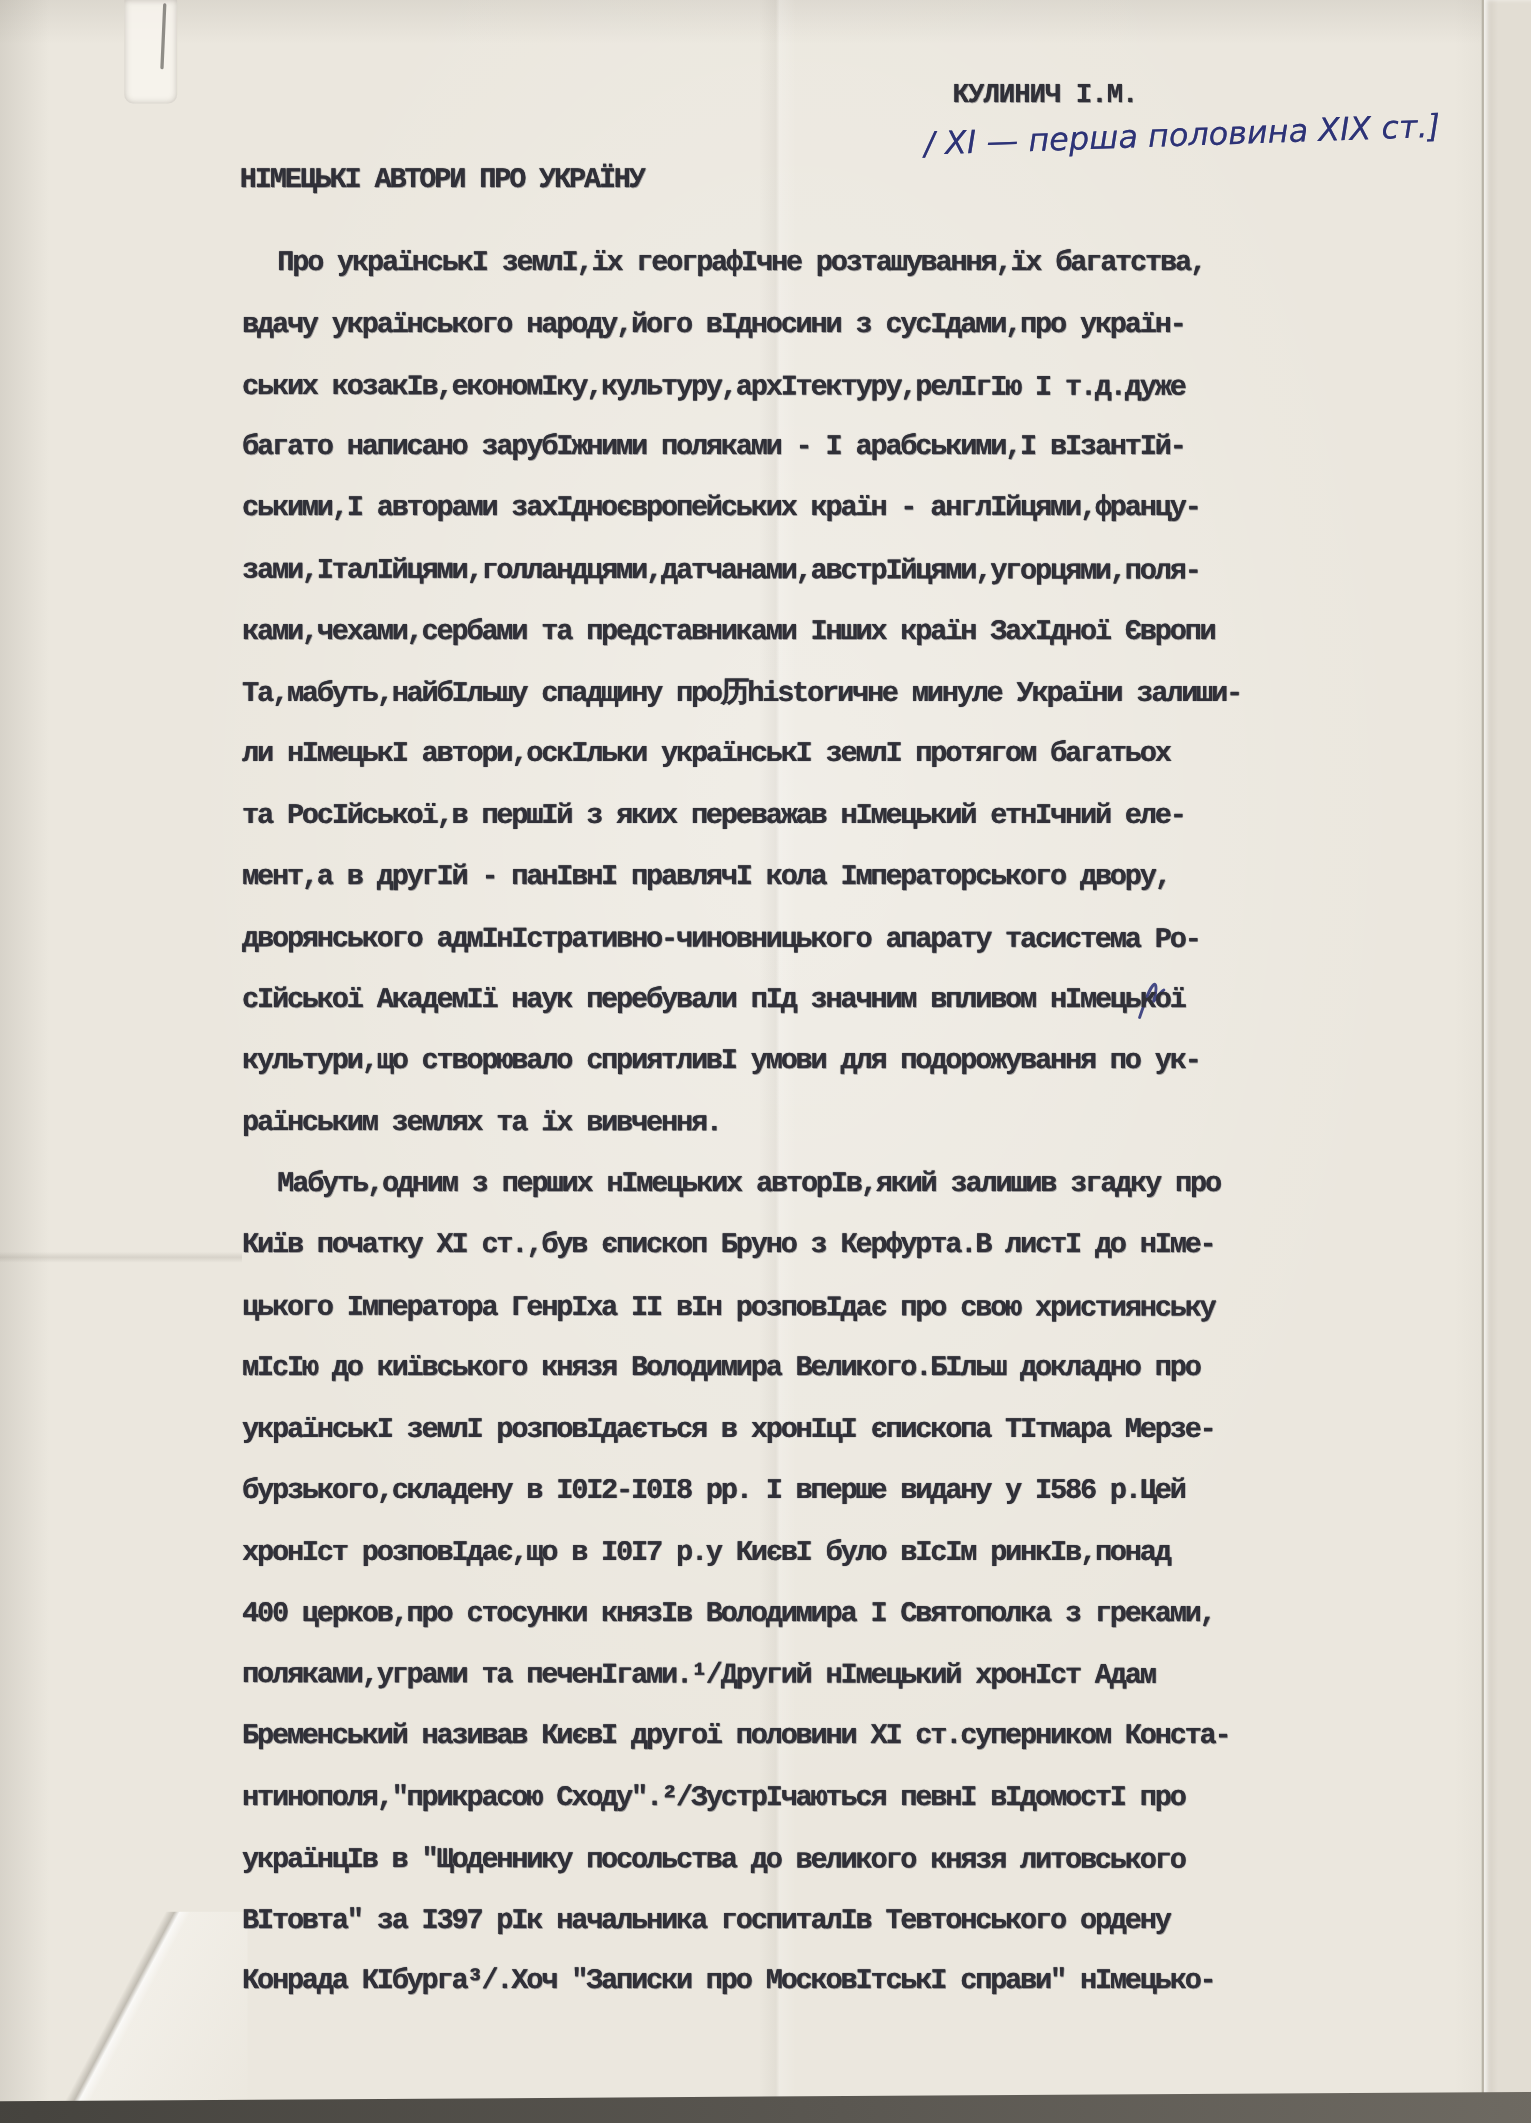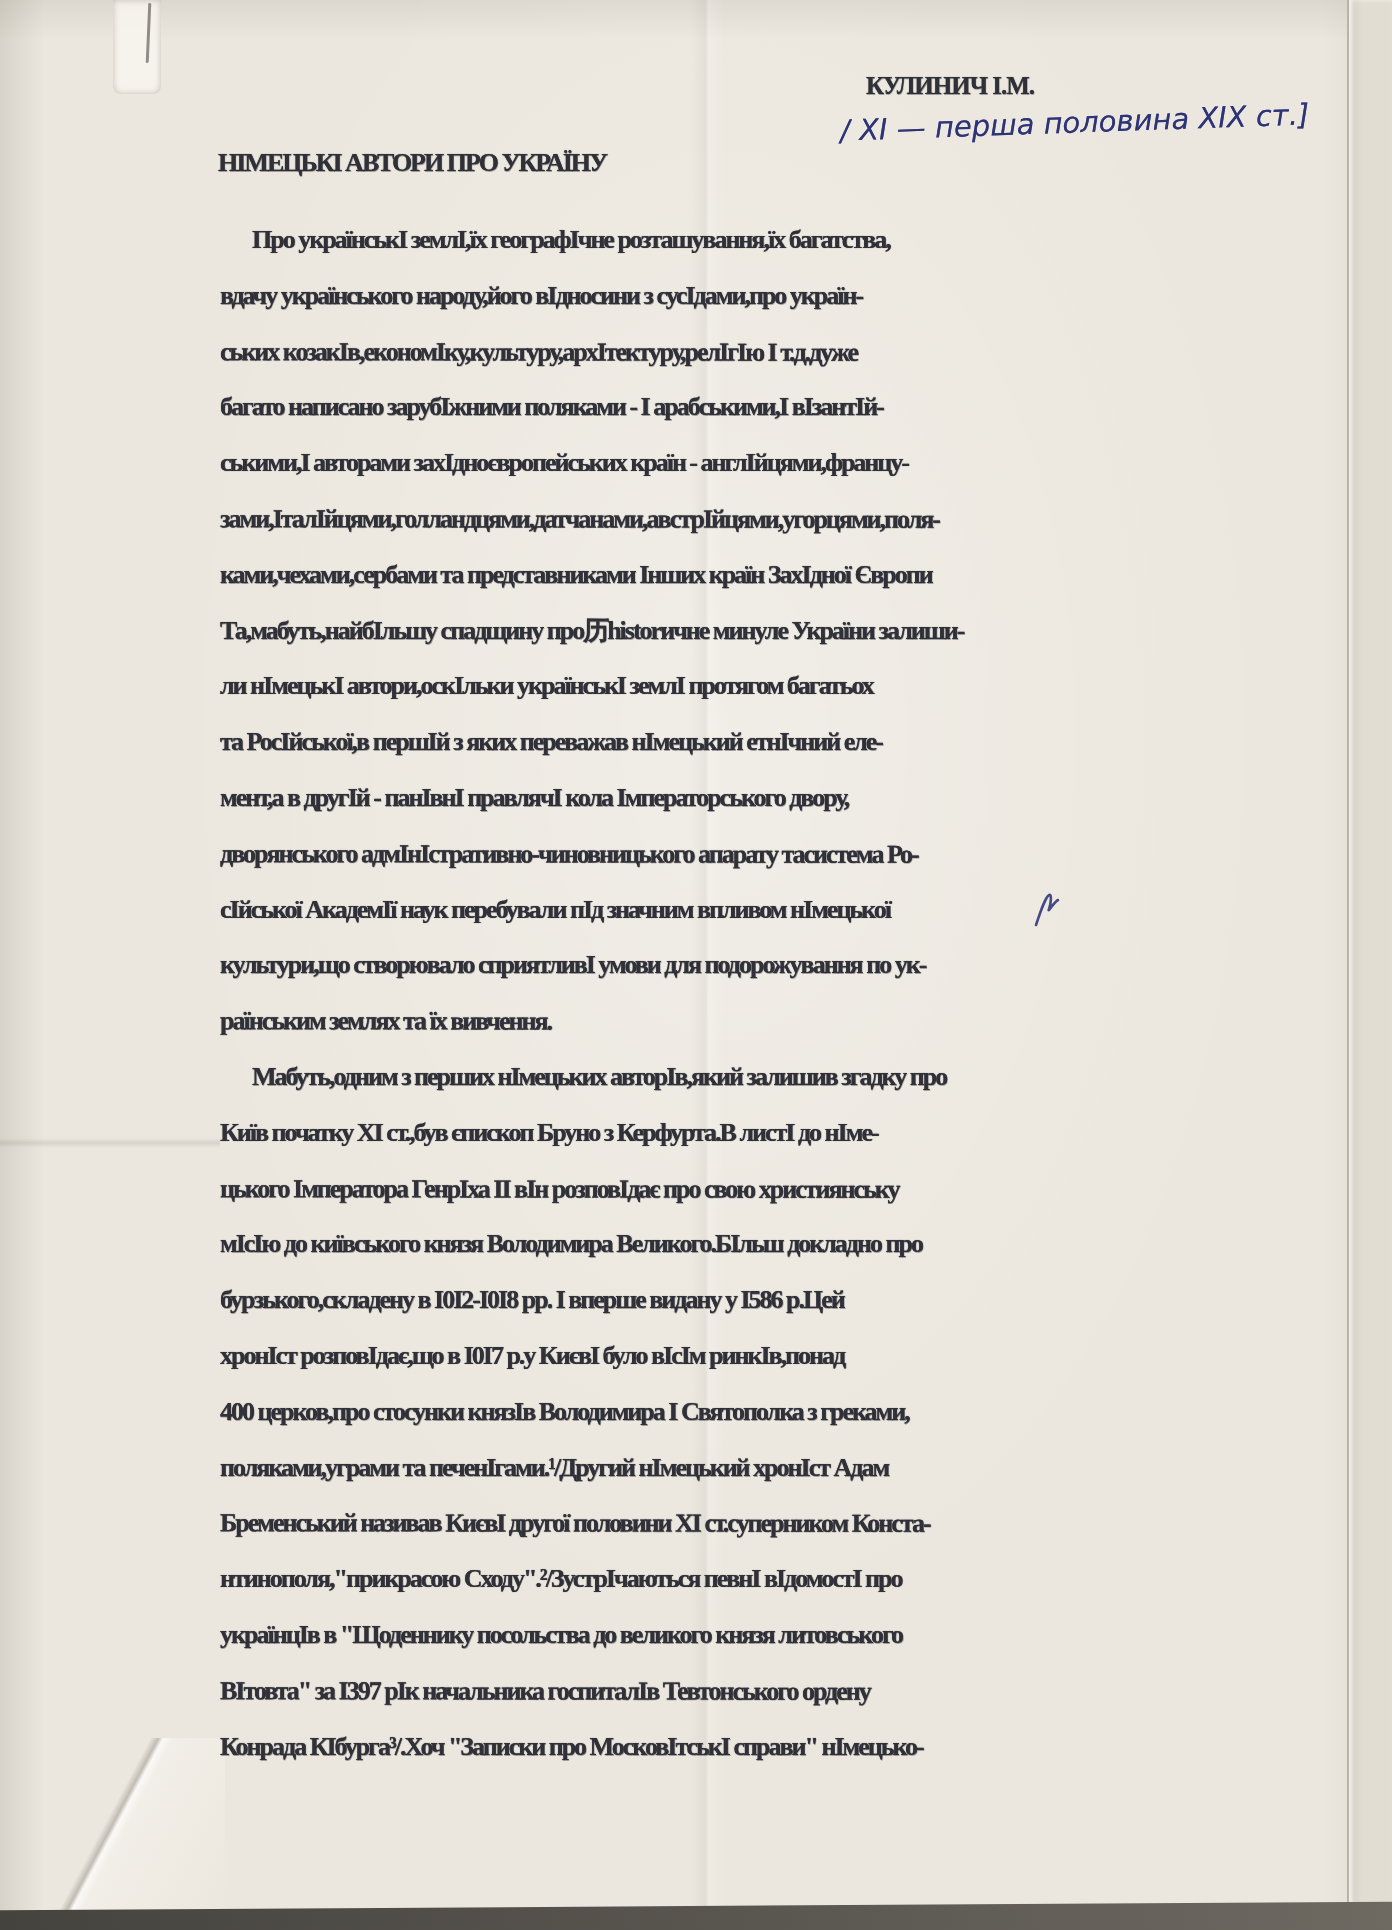--- a/index.html
+++ b/index.html
@@ -62,21 +62,20 @@
       rgba(96,90,79,0.30) 48.5%,
       rgba(255,255,255,0.75) 50%,
       rgba(242,239,232,0.95) 53%,
       rgba(235,231,222,0.85) 100%);
     pointer-events:none;
   }
   .typed{
     color:#303038;
     font-weight:700;
     text-shadow:0 0 0.9px rgba(44,44,52,0.85), 0.6px 0.6px 0.4px rgba(44,44,52,0.35);
-    font-family:Liberation Serif, serif;
   }
   .author{
     position:absolute;left:866px;top:72px;
     font-size:25px;letter-spacing:-1px;
   }
   .title{
     position:absolute;left:218px;top:148px;
     font-size:26px;letter-spacing:-2px;
     white-space:nowrap;
   }
@@ -147,20 +146,21 @@
     <div class="line">та РосІйської,в першІй з яких переважав нІмецький етнІчний еле-</div>
     <div class="line">мент,а в другІй - панІвнІ правлячІ кола Імператорського двору,</div>
     <div class="line">дворянського адмІнІстративно-чиновницького апарату тасистема Ро-</div>
     <div class="line">сІйської АкадемІї наук перебували пІд значним впливом нІмецької</div>
     <div class="line">культури,що створювало сприятливІ умови для подорожування по ук-</div>
     <div class="line">раїнським землях та їх вивчення.</div>
     <div class="line indent">Мабуть,одним з перших нІмецьких авторІв,який залишив згадку про</div>
     <div class="line">Київ початку XI ст.,був єпископ Бруно з Керфурта.В листІ до нІме-</div>
     <div class="line">цького Імператора ГенрІха II вІн розповІдає про свою християнську</div>
     <div class="line">мІсІю до київського князя Володимира Великого.БІльш докладно про</div>
+    <div class="line">українськІ землІ розповІдається в хронІцІ єпископа ТІтмара Мерзе-</div>
     <div class="line">бурзького,складену в І0І2-І0І8 рр. І вперше видану у І586 р.Цей</div>
     <div class="line">хронІст розповІдає,що в І0І7 р.у КиєвІ було вІсІм ринкІв,понад</div>
     <div class="line">400 церков,про стосунки князІв Володимира І Святополка з греками,</div>
     <div class="line">поляками,уграми та печенІгами.¹/Другий нІмецький хронІст Адам</div>
     <div class="line">Бременський називав КиєвІ другої половини XI ст.суперником Конста-</div>
     <div class="line">нтинополя,"прикрасою Сходу".²/ЗустрІчаються певнІ вІдомостІ про</div>
     <div class="line">українцІв в "Щоденнику посольства до великого князя литовського</div>
     <div class="line">ВІтовта" за І397 рІк начальника госпиталІв Тевтонського ордену</div>
     <div class="line">Конрада КІбурга³/.Хоч "Записки про МосковІтськІ справи" нІмецько-</div>
   </div>

